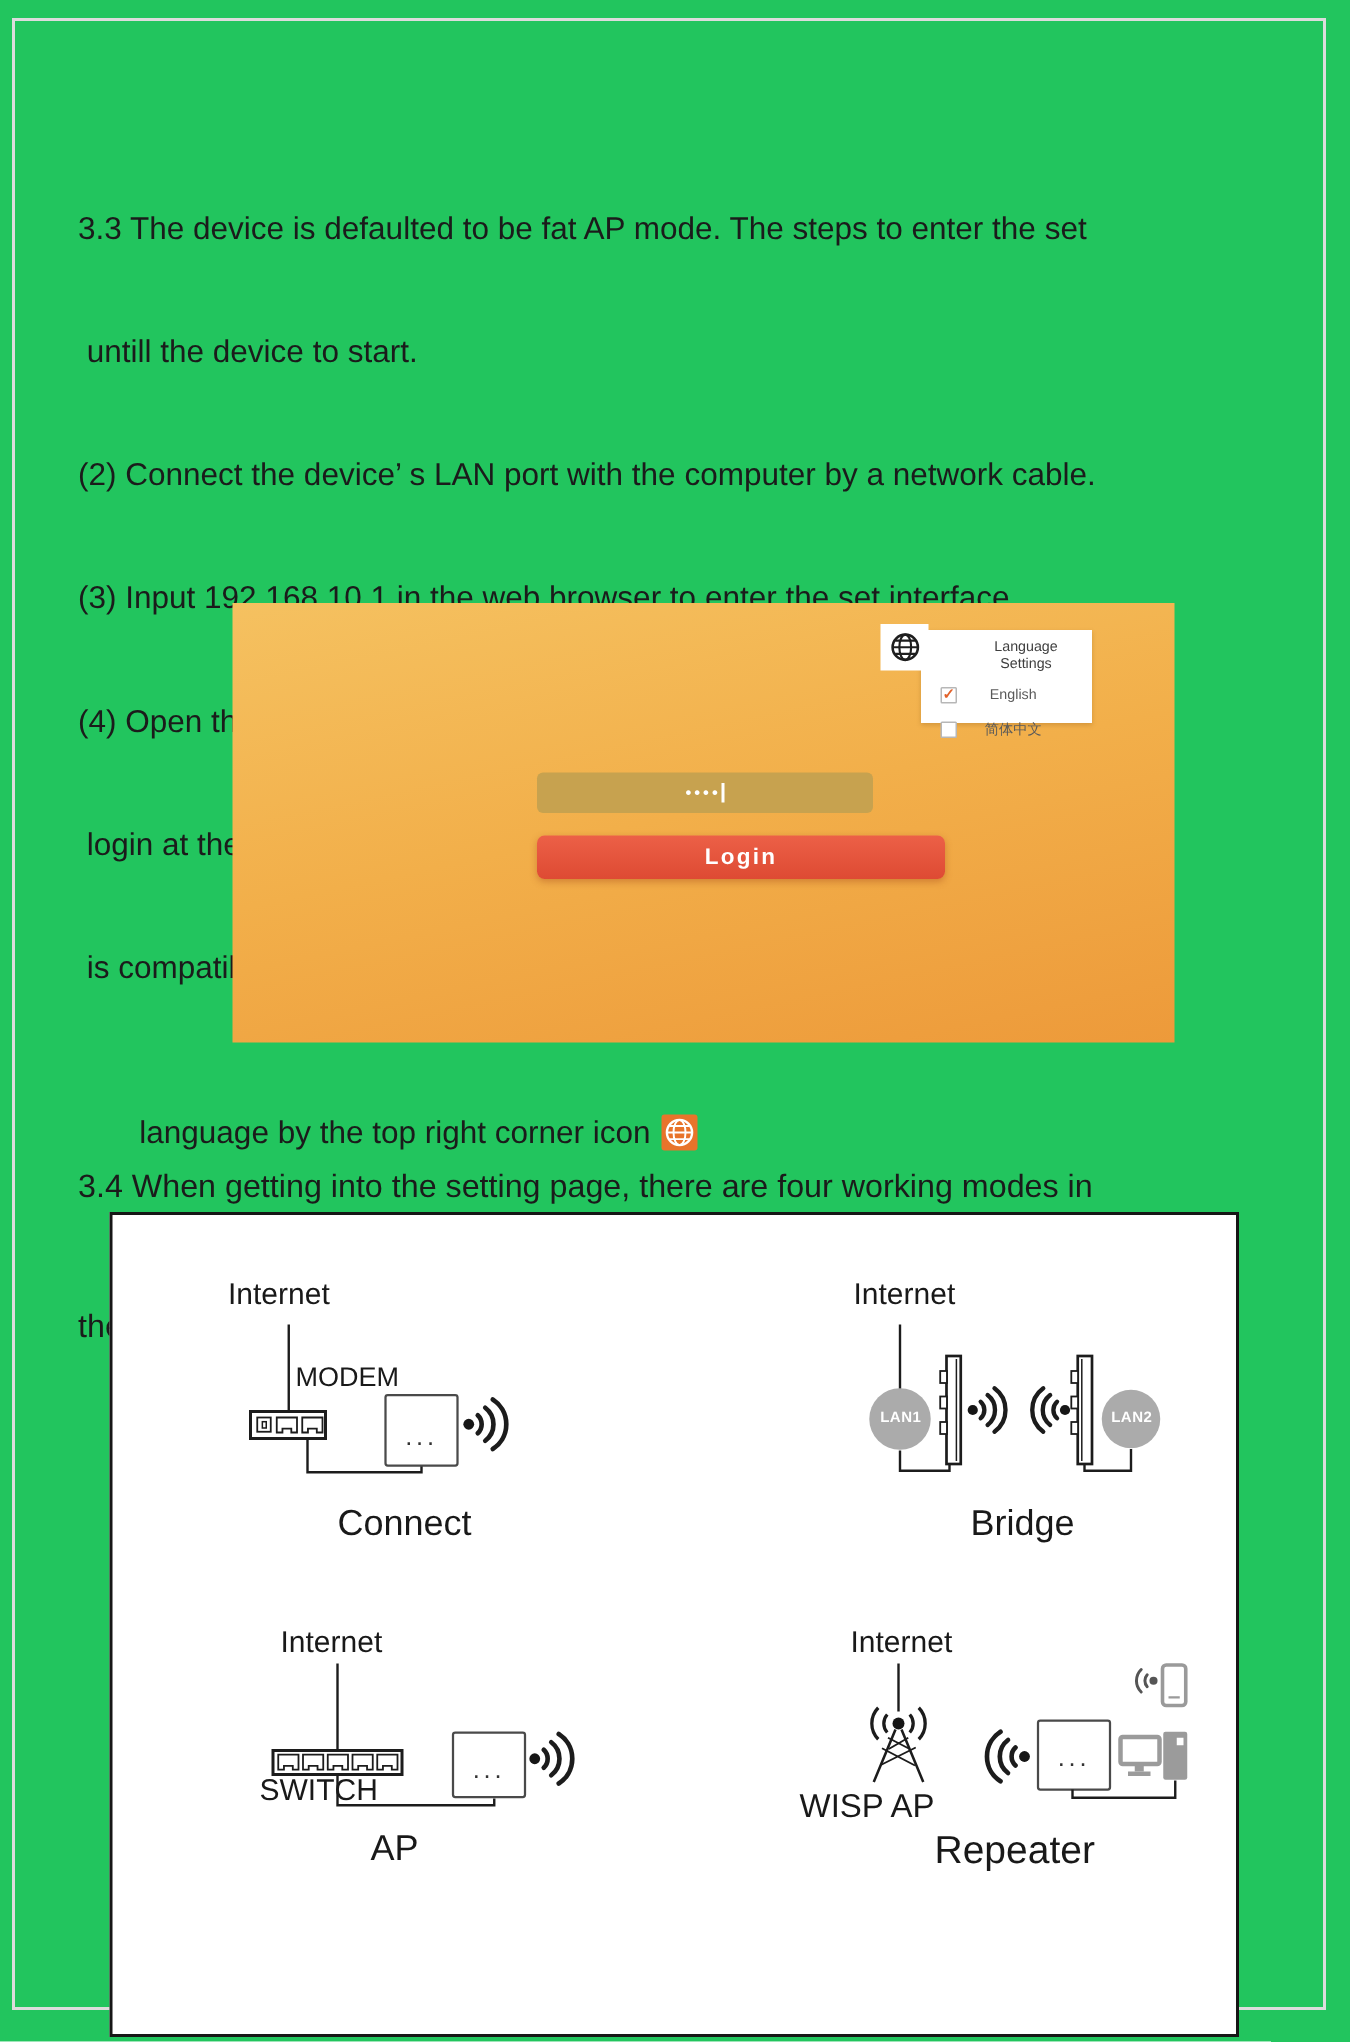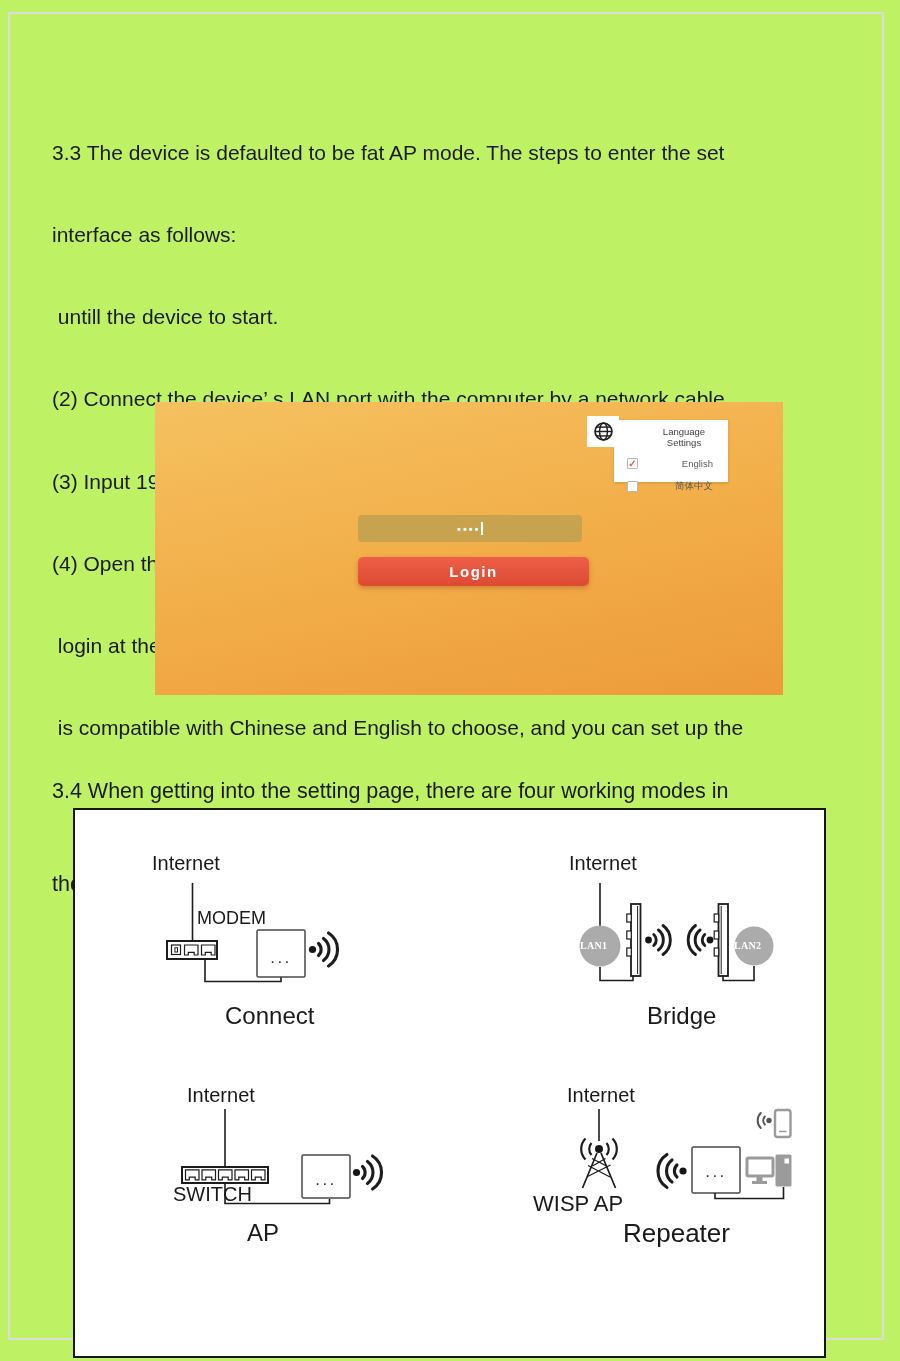--- a/index.html
+++ b/index.html
@@ -1,52 +1,51 @@
 <!DOCTYPE html>
 <html><head>
 <meta charset="utf-8">
 <style>
   html,body{margin:0;padding:0;background:#fff;}
-  .page{position:relative;width:900px;height:1361px;font-family:"Liberation Sans",sans-serif;color:#1b1b1b;background:#bef264;overflow:hidden;}
+  .page{position:relative;width:900px;height:1361px;font-family:"Liberation Sans",sans-serif;color:#1b1b1b;background:#22c55e;overflow:hidden;}
   .page-frame{position:absolute;left:8px;top:12px;width:876px;height:1328px;border:2px solid #dcdcdc;box-sizing:border-box;}
   .textblock{position:absolute;white-space:pre;}
   .s33{left:52px;top:84px;font-size:21px;line-height:27.4px;}
   .s34{left:52px;top:714px;font-size:21.5px;line-height:31px;}
   .inline-globe{display:inline-block;width:24px;height:24px;background:#e8742b;border-radius:2px;vertical-align:-5px;margin-left:7px;text-align:center;}
   .login-shot{position:absolute;left:155px;top:402px;width:628px;height:293px;background:linear-gradient(168deg,#f5c160 0%,#f2af4a 48%,#ed9a3a 100%);}
   .globe-box{position:absolute;left:432px;top:14px;width:32px;height:31px;background:#fff;display:flex;align-items:center;justify-content:center;z-index:2;}
   .lang-panel{position:absolute;left:459px;top:18px;width:114px;height:62px;background:#fff;z-index:1;box-shadow:0 1px 3px rgba(120,70,10,.25);}
   .lang-title{margin-top:6px;padding-left:26px;text-align:center;font-size:9.5px;line-height:11px;color:#3f3f3f;width:64px;margin-left:auto;margin-right:auto;box-sizing:content-box;}
   .lang-row{display:flex;align-items:center;margin-top:7px;height:16px;}
   .cb{width:11px;height:11px;border:1.3px solid #b7b7b7;border-radius:1px;margin-left:13px;box-sizing:border-box;background:#fff;font-size:10px;line-height:9px;text-align:center;color:#e2622b;font-weight:bold;}
-  .opt{flex:1;text-align:right;font-size:9.5px;color:#5a5a5a;padding-right:15px;}
+  .opt{flex:1;text-align:center;font-size:9.5px;color:#5a5a5a;padding-right:15px;}
   .pwd{position:absolute;left:203px;top:113px;width:224px;height:27px;background:#c7a24f;border-radius:4px;display:flex;align-items:center;justify-content:center;}
   .pwd .dots{color:#fff;font-size:11px;letter-spacing:2px;font-weight:bold;}
   .pwd .cursor{width:1.5px;height:13px;background:#fff;margin-left:1px;}
-  .login-btn{position:absolute;left:203px;top:155px;width:231px;height:29px;background:linear-gradient(#ec6047,#de4a33);border-radius:5px;box-shadow:0 2px 5px rgba(170,80,30,.45);color:#fff;font-size:15px;font-weight:bold;letter-spacing:1.5px;display:flex;align-items:center;justify-content:center;cursor:pointer;}
+  .login-btn{position:absolute;left:203px;top:155px;width:272px;height:29px;background:linear-gradient(#ec6047,#de4a33);border-radius:5px;box-shadow:0 2px 5px rgba(170,80,30,.45);color:#fff;font-size:15px;font-weight:bold;letter-spacing:1.5px;display:flex;align-items:center;justify-content:center;cursor:pointer;}
   .diagram{position:absolute;left:73px;top:808px;width:753px;height:550px;border:2.5px solid #161616;box-sizing:border-box;background:#fff;}
   .diagram svg{position:absolute;left:0;top:0;}
   .dlabel{position:absolute;color:#191919;}
   .fs20{font-size:20px;}
   .fs18{font-size:18px;}
   .fs22{font-size:22px;}
   .mode{font-size:24px;}
   .mode-big{font-size:26px;}
   .dots3{width:48px;text-align:center;font-size:17px;letter-spacing:2.5px;color:#333;}
-  .lan{width:41px;text-align:left;font-size:10px;font-weight:bold;color:#fff;letter-spacing:.3px;font-family:Liberation Serif, serif;}
+  .lan{width:41px;text-align:center;font-size:10px;font-weight:bold;color:#fff;letter-spacing:.3px;}
 </style>
 </head>
 <body>
 
 <div class="page">
   <div class="page-frame"></div>
 
   <div class="textblock s33">
     <div>3.3 The device is defaulted to be fat AP mode. The steps to enter the set</div>
-    <div>interface as follows:</div>
     <div> untill the device to start.</div>
     <div>(2) Connect the device’ s LAN port with the computer by a network cable.</div>
     <div>(3) Input 192.168.10.1 in the web browser to enter the set interface.</div>
     <div>(4) Open the computer browser, and input 192.168.10.1 to get into the</div>
     <div> login at the first time, you need to set a password. The device language</div>
     <div> is compatible with Chinese and English to choose, and you can set up the</div>
     <div>
       <span> language by the top right corner icon</span><span class="inline-globe"><svg width="24" height="24" viewBox="0 0 24 24" fill="none" stroke="#ffffff">
             <circle cx="12" cy="12" r="8.4" stroke-width="1.6"></circle>
             <ellipse cx="12" cy="12" rx="4" ry="8.4" stroke-width="1.3"></ellipse>

